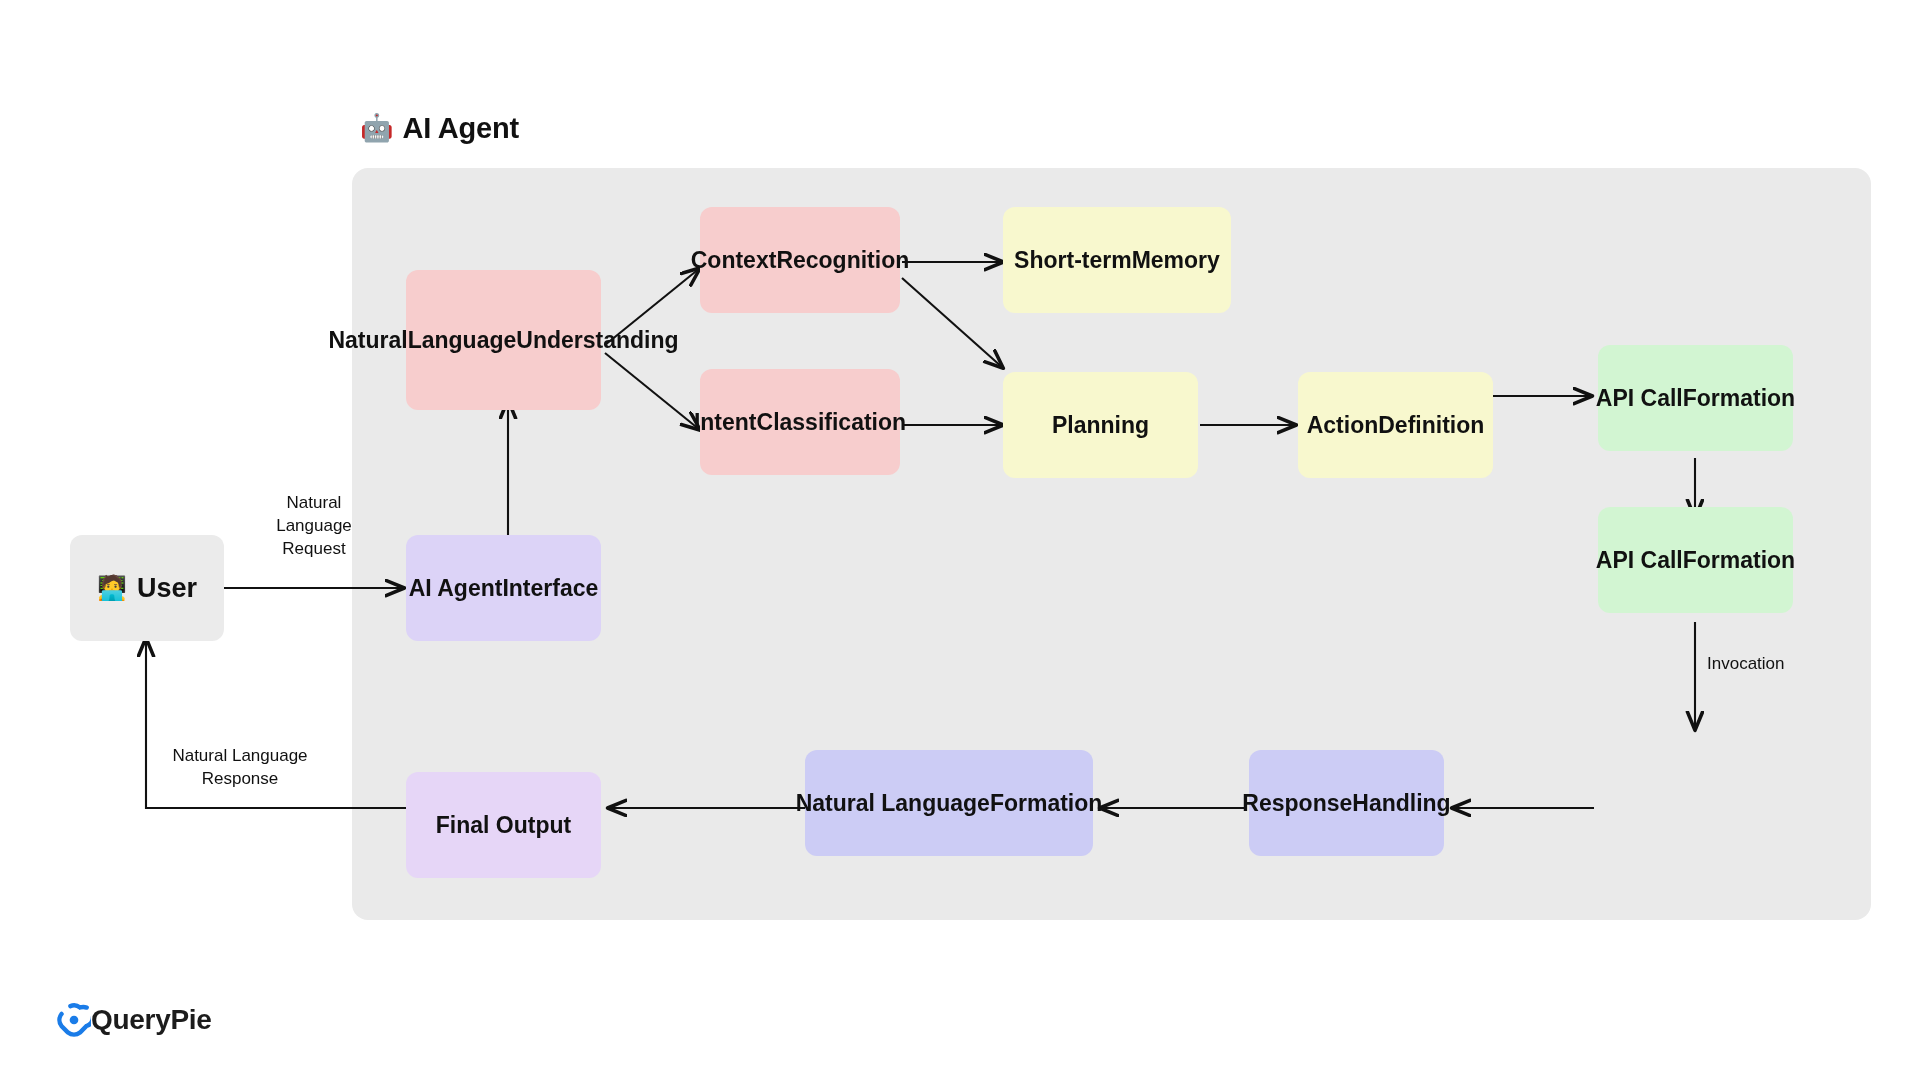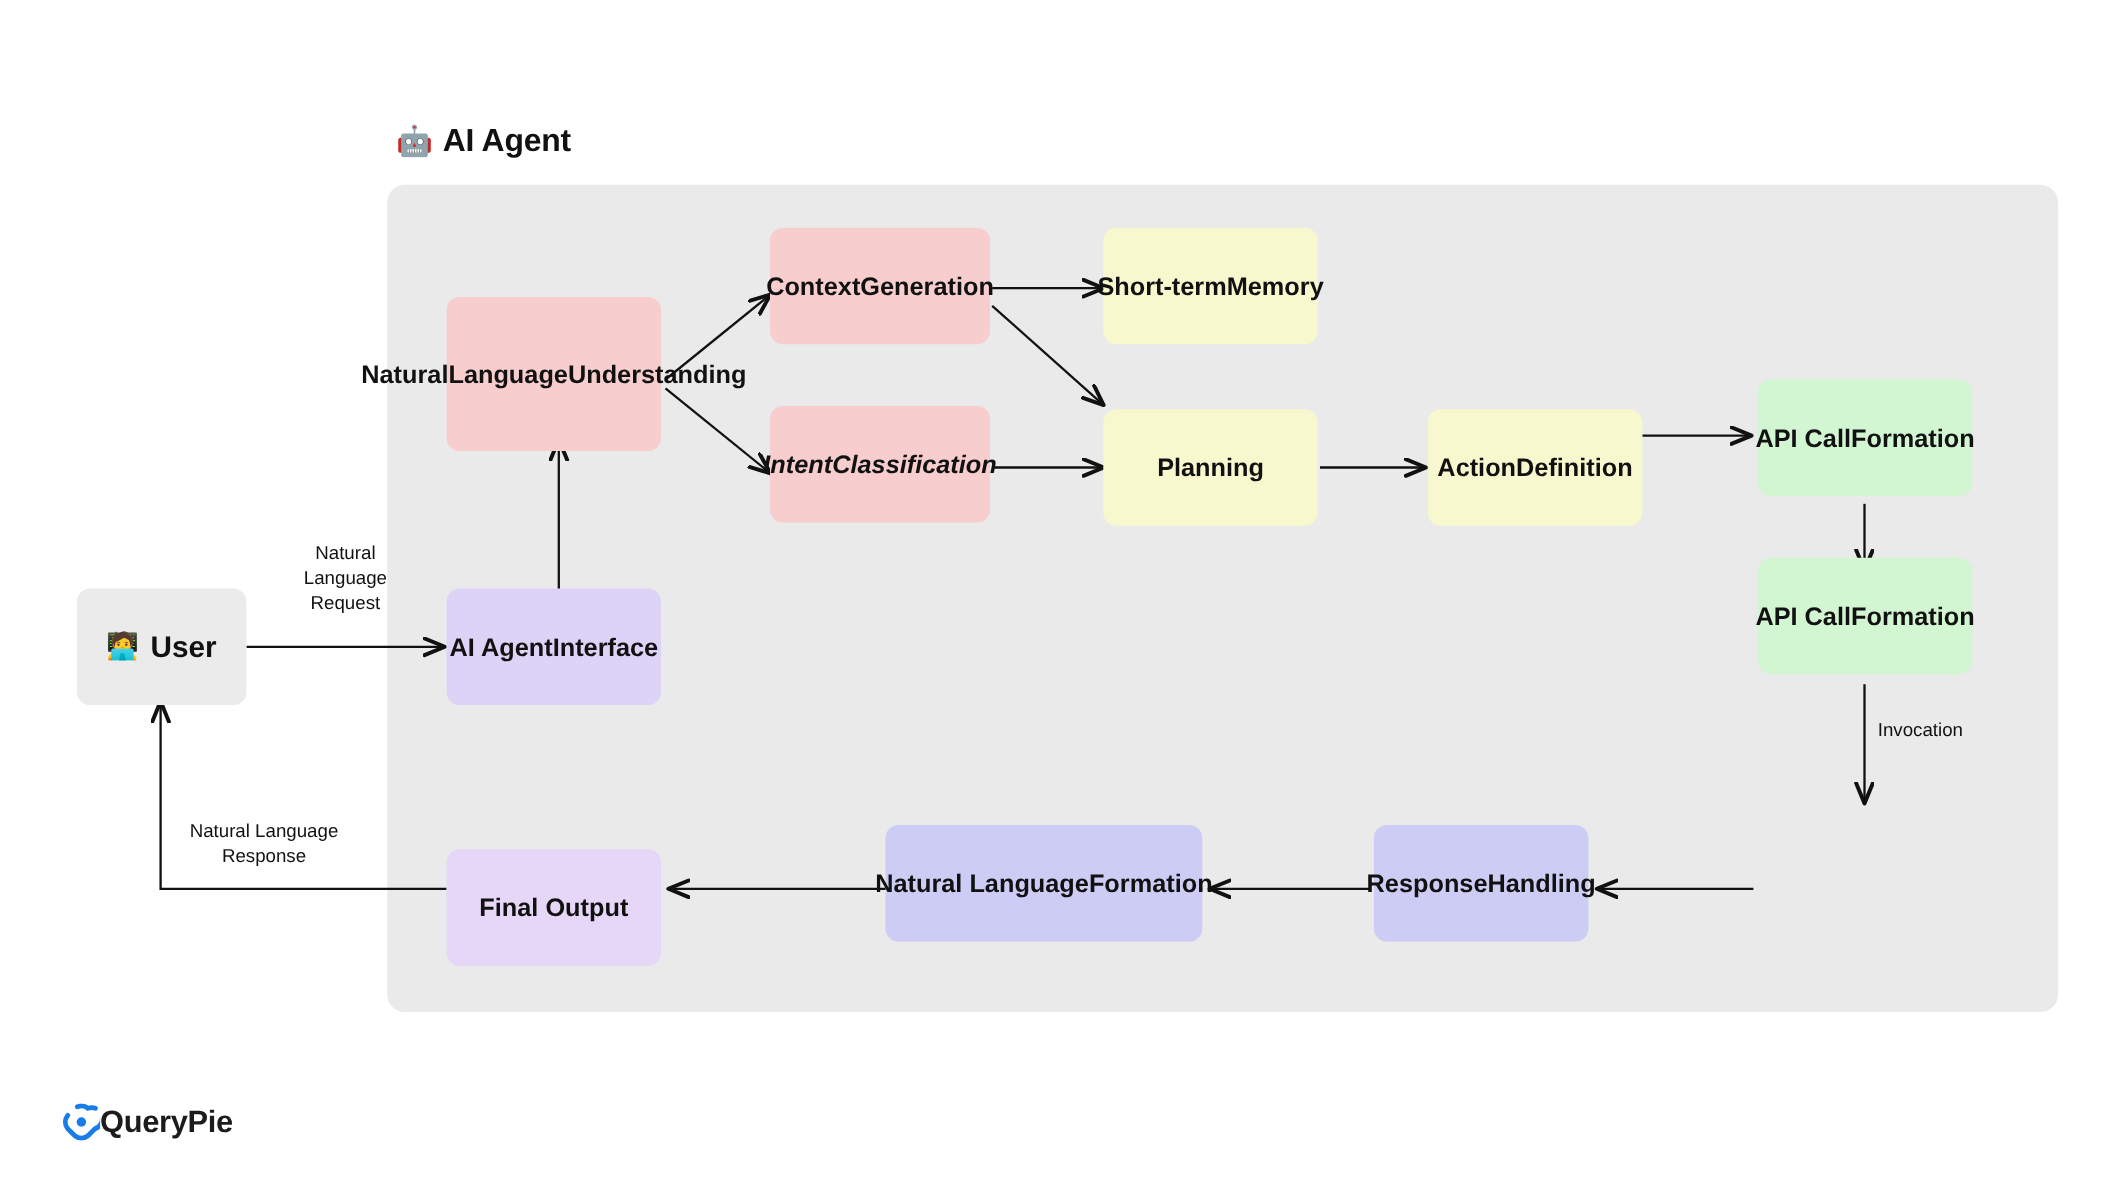--- a/index.html
+++ b/index.html
@@ -169,29 +169,29 @@
   </div>
 
   <div class="node pink" style="left:406px; top:270px; width:195px; height:140px;">
     <span class="ln">Natural</span>
     <span class="ln">Language</span>
     <span class="ln">Understanding</span>
   </div>
 
   <div class="node pink" style="left:700px; top:207px; width:200px; height:106px;">
     <span class="ln">Context</span>
-    <span class="ln">Generation</span>
-  </div>
-
-  <div class="node pink" style="left:700px; top:369px; width:200px; height:106px;font-style:italic;">
+    <span class="ln">Recognition</span>
+  </div>
+
+  <div class="node pink" style="left:700px; top:369px; width:200px; height:106px;">
     <span class="ln">Intent</span>
     <span class="ln">Classification</span>
   </div>
 
-  <div class="node yellow" style="left:1003px; top:207px; width:195px; height:106px;">
+  <div class="node yellow" style="left:1003px; top:207px; width:228px; height:106px;">
     <span class="ln">Short-term</span>
     <span class="ln">Memory</span>
   </div>
 
   <div class="node yellow" style="left:1298px; top:372px; width:195px; height:106px;">
     <span class="ln">Action</span>
     <span class="ln">Definition</span>
   </div>
 
   <div class="node yellow" style="left:1003px; top:372px; width:195px; height:106px;">

